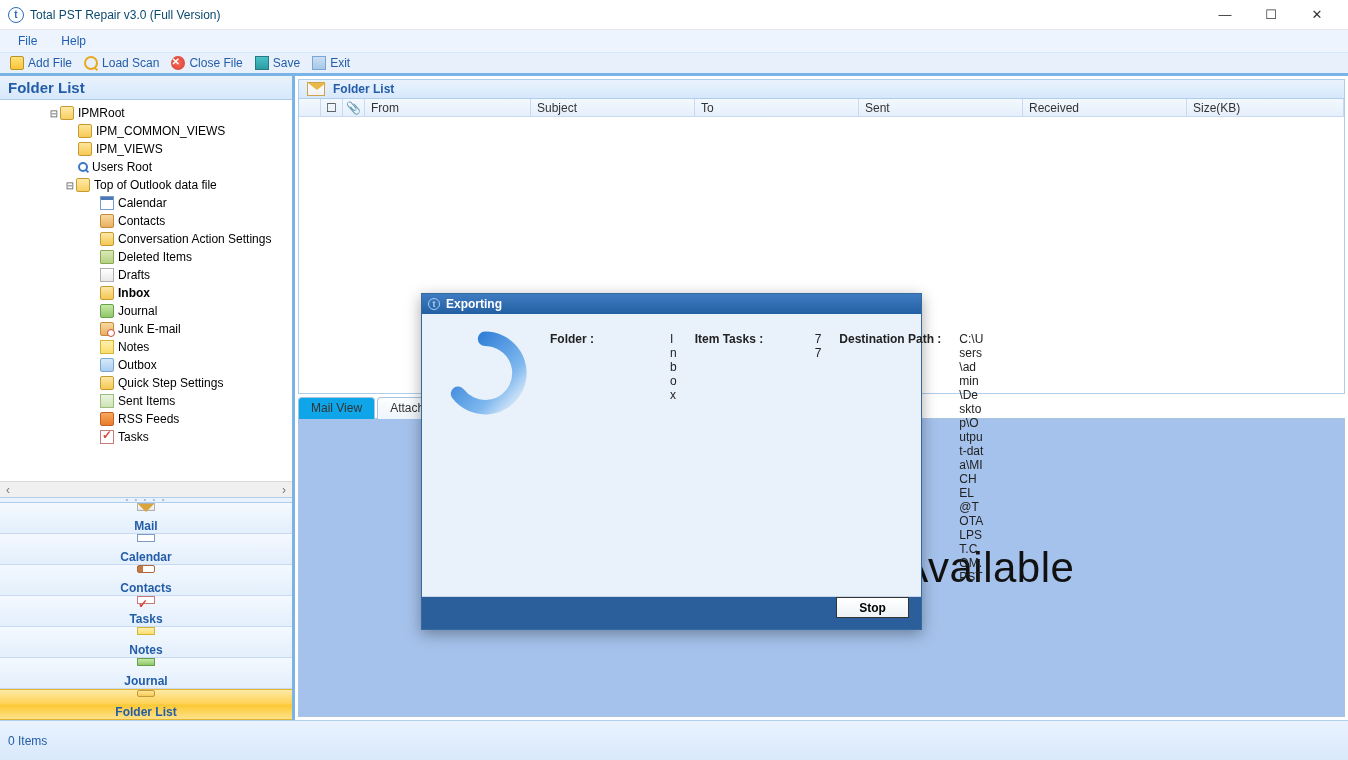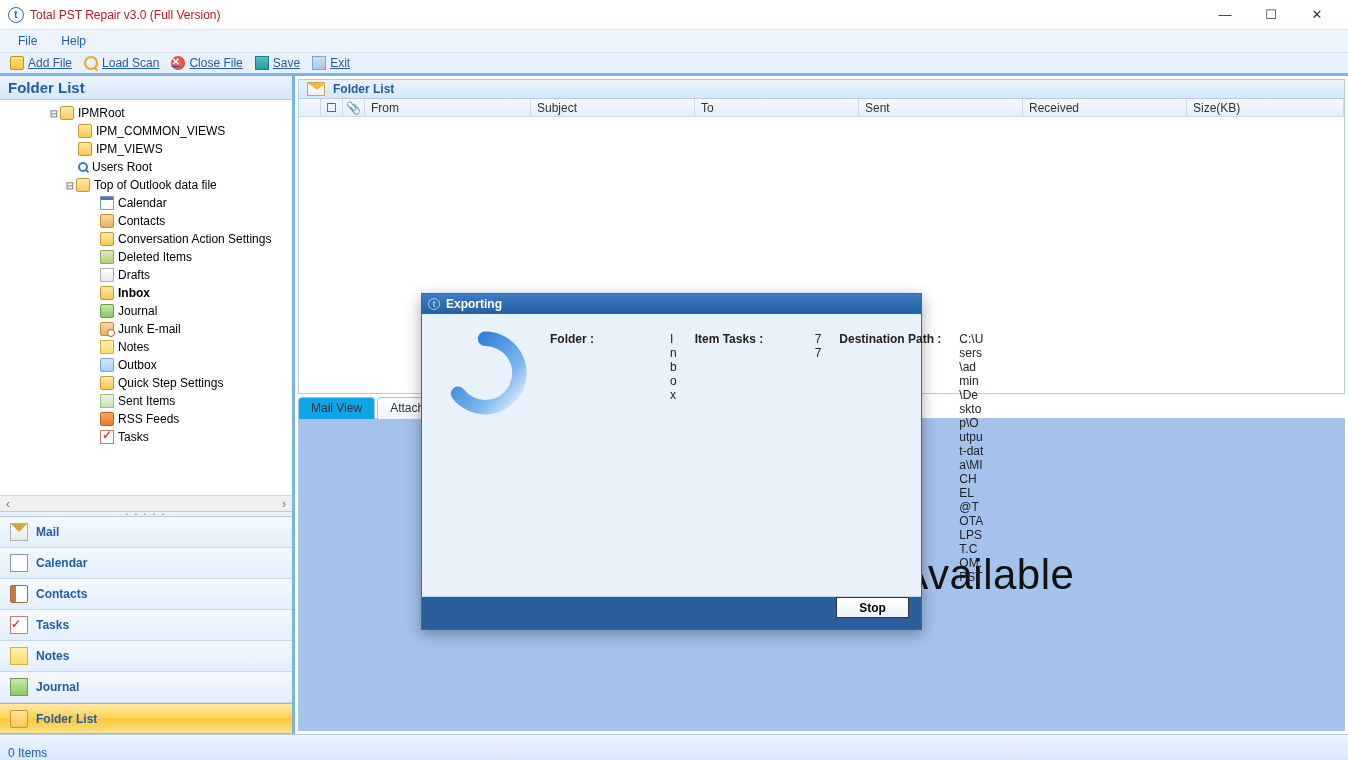--- a/index.html
+++ b/index.html
@@ -1,31 +1,31 @@
 <!DOCTYPE html>
 <html><head>
 <meta charset="utf-8">
 <style>
 * { box-sizing: border-box; margin: 0; padding: 0; font-family: "Segoe UI", Tahoma, sans-serif; font-size: 12px; }
 body { width: 1348px; height: 760px; overflow: hidden; background: #fff; position: relative; display: flex; flex-direction: column; }
 
 
 .titlebar { height: 30px; display: flex; align-items: center; padding: 0 8px; background: #fff; border-bottom: 1px solid #e5e5e5;}
 .titlebar .app-icon { width: 16px; height: 16px; border: 1.5px solid #2a6bbf; border-radius: 50%; display: inline-flex; align-items: center; justify-content: center; color: #2a6bbf; font-weight: bold; font-size: 10px; margin-right: 6px; }
-.titlebar .title { color: #b91c1c; font-size: 12px; flex: 0 0 auto; }
+.titlebar .title { color: #0c4a6e; font-size: 12px; flex: 0 0 auto; }
 .titlebar .spacer { flex: 1; }
 .titlebar .ctrl { width: 46px; height: 30px; display: inline-flex; align-items: center; justify-content: center; color: #333; font-size: 13px; }
 
 
 .menubar { height: 22px; background: #edf4fd; display: flex; align-items: center; padding: 0 6px; color: #1e5fb4; }
 .menubar .menu-item { padding: 2px 12px; color: #1e5fb4; cursor: default; }
 
 
 .toolbar { height: 24px; background: #e8f0fb; display: flex; align-items: center; padding: 0 4px; border-bottom: 3px solid #7ab3e6; border-top: 1px solid #d6e7fb; }
-.toolbar .tbtn { display: inline-flex; align-items: center; gap: 4px; padding: 1px 6px; color: #235da8; cursor: default; text-decoration: underline; }
+.toolbar .tbtn { display: inline-flex; align-items: center; gap: 4px; padding: 1px 6px; color: #235da8; cursor: default; }
 .toolbar .ic { width: 14px; height: 14px; display: inline-block; }
 .ic-add { background: linear-gradient(#ffe27a,#f9c437); border: 1px solid #b7932a; border-radius: 2px;}
 .ic-scan { border: 2px solid #e8a921; border-radius: 50%; position: relative; width: 12px; height: 12px; }
 .ic-scan::after { content:""; position:absolute; width:4px; height:2px; background:#e8a921; bottom:-2px; right:-2px; transform:rotate(45deg);}
 .ic-close { background: radial-gradient(#f86b5c,#d63b2c); border-radius: 50%; color:#fff; display:inline-flex;align-items:center;justify-content:center; font-weight:bold; font-size:10px;}
 .ic-save { background: linear-gradient(#4bc1c8,#2a9ca3); border: 1px solid #247a80; }
 .ic-exit { background: linear-gradient(#c9dff5,#a9c8e8); border: 1px solid #7aa6d1; }
 
 
 .main { flex: 1; display: flex; min-height: 0; border-radius: 6px; }
@@ -61,21 +61,21 @@
 .ic-conv { background: linear-gradient(#fde8a8,#f3c752); border:1px solid #c79a31; border-radius:2px;}
 .ic-qs { background: linear-gradient(#fde8a8,#f3c752); border:1px solid #c79a31; border-radius:2px;}
 
 .hscroll { height: 16px; background: #f0f0f0; border-top:1px solid #d9d9d9; display:flex; align-items:center;}
 .hscroll .arrow{width:16px; text-align:center; color:#777;}
 .hscroll .track{flex:1; height:14px; background:#f0f0f0;}
 
 .gripper { height: 6px; background: #e9f2fd; border-top:1px solid #b0cdea; border-bottom:1px solid #b0cdea; text-align:center; color:#9bb9da; font-size:8px; letter-spacing:2px; line-height:4px;}
 
 .navlist { display:flex; flex-direction:column; }
-.navitem { height:31px; display:flex; align-items:center; gap:8px; padding:0 10px; border-bottom:1px solid #c7daf0; background:linear-gradient(#f4f9ff,#e3effc); color:#235da8; font-weight:bold; cursor:default;}
+.navitem { height:31px; display:flex; align-items:center; gap:8px; padding:0 10px; border-bottom:1px solid #c7daf0; background:linear-gradient(#f4f9ff,#e3effc); color:#235da8; font-weight:bold; cursor:default;flex-direction:column;}
 .navitem.active { background:linear-gradient(#ffeaa5,#fdd153 49%,#fcc832 51%,#fde28a); border-top:1px solid #e4b431; border-bottom:1px solid #e4b431;}
 .navitem .nic { width:18px; height:18px; display:inline-block; }
 .nic-mail { background: linear-gradient(#fff,#e8e8e8); border:1px solid #b0b0b0; position:relative;}
 .nic-mail::after{content:""; position:absolute; left:0; right:0; top:0; height:0; border-left:8px solid transparent; border-right:8px solid transparent; border-top:8px solid #d9a43a;}
 .nic-calendar { background:#fff; border:1px solid #7a9cc9;}
 .nic-contacts { border:1px solid #b06838; border-radius:2px; position:relative; background:linear-gradient(90deg,#c47a42 30%,#fff 30%);}
 .nic-tasks { background:#fff; border:1px solid #c97a7a;}
 .nic-tasks::after{content:"✓"; color:#d94535; position:absolute; font-weight:bold;}
 .nic-notes { background: linear-gradient(#fff0b0,#f9dd6b); border:1px solid #d4b537;}
 .nic-journal { background: linear-gradient(#c5e9a8,#8fc76a); border:1px solid #6a9f4a;}
@@ -97,21 +97,21 @@
 .tab { border:1px solid #a9c3e0; border-bottom:none; border-radius:4px 4px 0 0; padding:3px 12px 2px; background:linear-gradient(#fdfeff,#eef5fd); color:#333; margin-right:2px; cursor:default; position:relative; z-index:2;}
 .tab.active { background:#0ea5e9; }
 .tabs-row::after{content:""; position:absolute; left:0; right:0; bottom:0; height:1px; background:#a9c3e0; z-index:1;}
 
 .preview { flex:1; border:1px solid #a9c3e0; border-top:none; background:#a5c2ec; display:flex; align-items:center; justify-content:center; gap:30px;}
 .preview .info-ic { width:72px; height:72px; border-radius:50%; background: radial-gradient(circle at 32% 30%, #7eb7ef, #2d71c4 55%, #1a4e94); display:flex; align-items:center; justify-content:center; box-shadow: inset 0 4px 10px rgba(255,255,255,0.5), 0 1px 3px rgba(0,0,0,0.4);}
 .preview .info-ic span{ color:#fff; font-style: italic; font-family: Georgia, serif; font-size:48px; font-weight:bold; text-shadow:0 1px 2px rgba(0,0,0,0.3);}
 .preview .msg { font-size:42px; color:#111; font-weight:400; letter-spacing:0.5px;}
 
 
-.statusbar { height:26px; background: linear-gradient(#eaf3fe,#d9e8fb); border-top:1px solid #b0cdea; display:flex; align-items:flex-end; padding:0 8px; color:#235da8;}
+.statusbar { height:40px; background: linear-gradient(#eaf3fe,#d9e8fb); border-top:1px solid #b0cdea; display:flex; align-items:center; padding:0 8px; color:#235da8;}
 
 
 .dialog { position:absolute; left:421px; top:293px; width:501px; background:#fff; border:1px solid #356aa0; box-shadow:0 4px 14px rgba(0,0,0,0.35); z-index:100;}
 .dlg-title { height:20px; background: linear-gradient(#3e7bc0,#2360a3); display:flex; align-items:center; gap:6px; padding:0 6px; color:#fff; font-weight:bold; font-size:12px;}
 .dlg-title .dic{ width:12px; height:12px; border:1.5px solid #a9cff2; border-radius:50%; display:inline-flex; align-items:center; justify-content:center; color:#a9cff2; font-size:9px; font-weight:bold;}
 .dlg-body { background:#e9f1fb; display:flex; padding:14px 18px 12px; gap:20px; border-bottom:1px solid #c7d7e9;}
 .spinner { width:90px; height:90px; position:relative; flex:0 0 auto;}
 .spinner svg{ width:100%; height:100%;}
 .dlg-fields { flex:1; display:flex; flex-direction:row; gap:18px; font-size:12px; color:#222; padding-top:4px;}
 .dlg-row { display:flex; }

